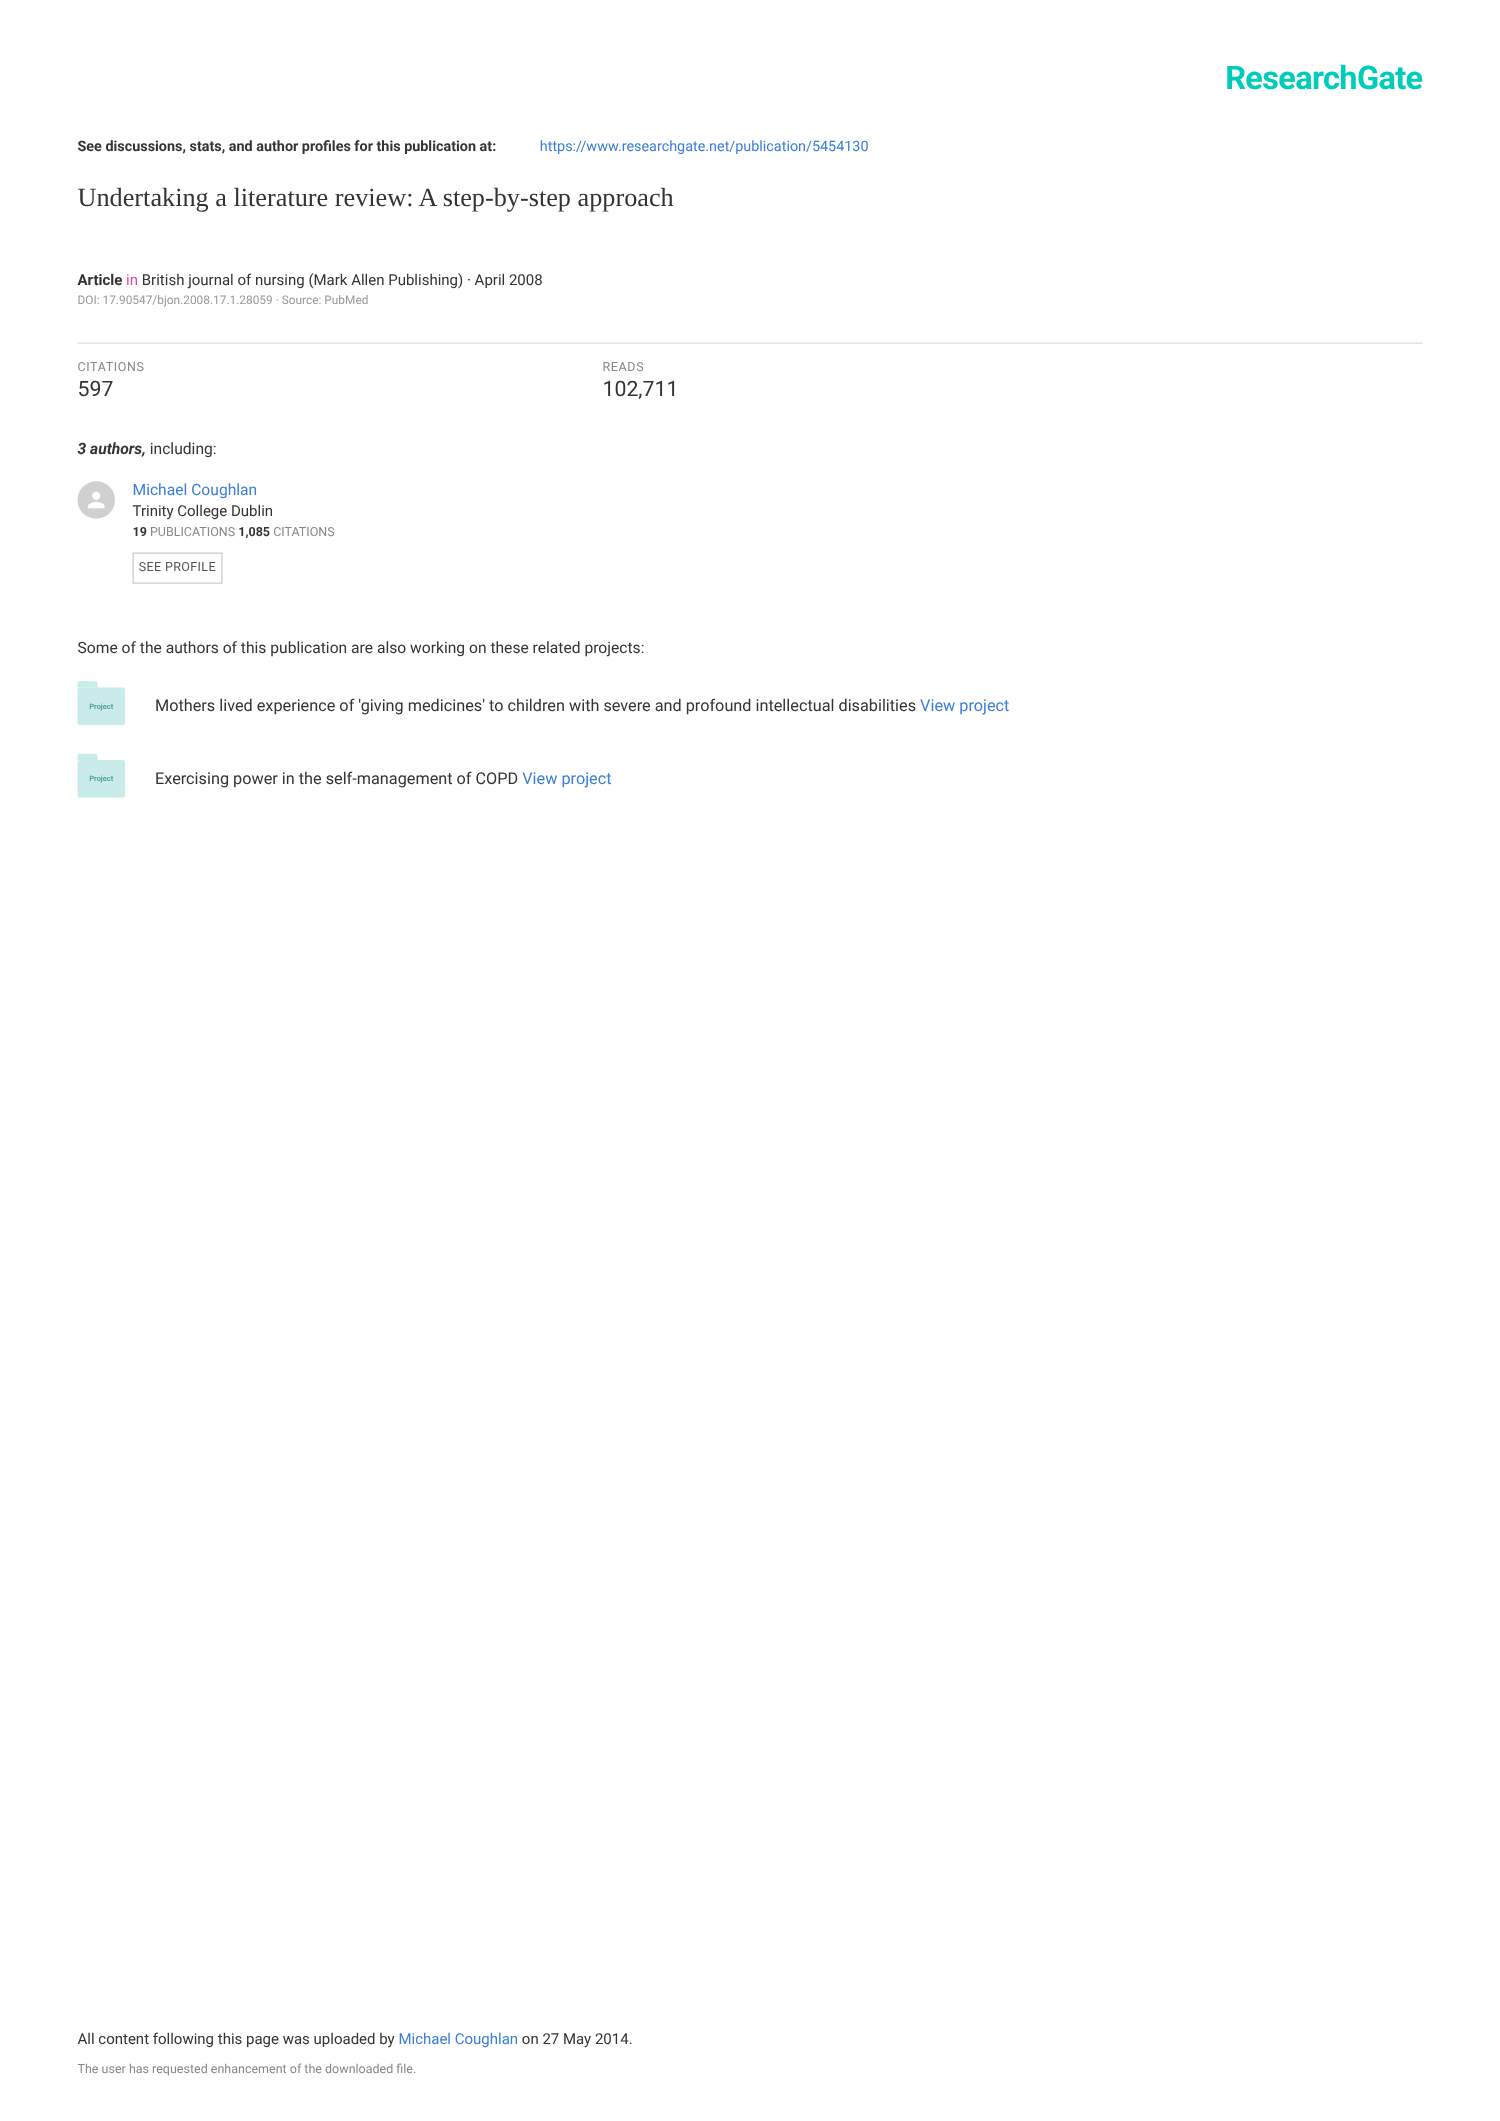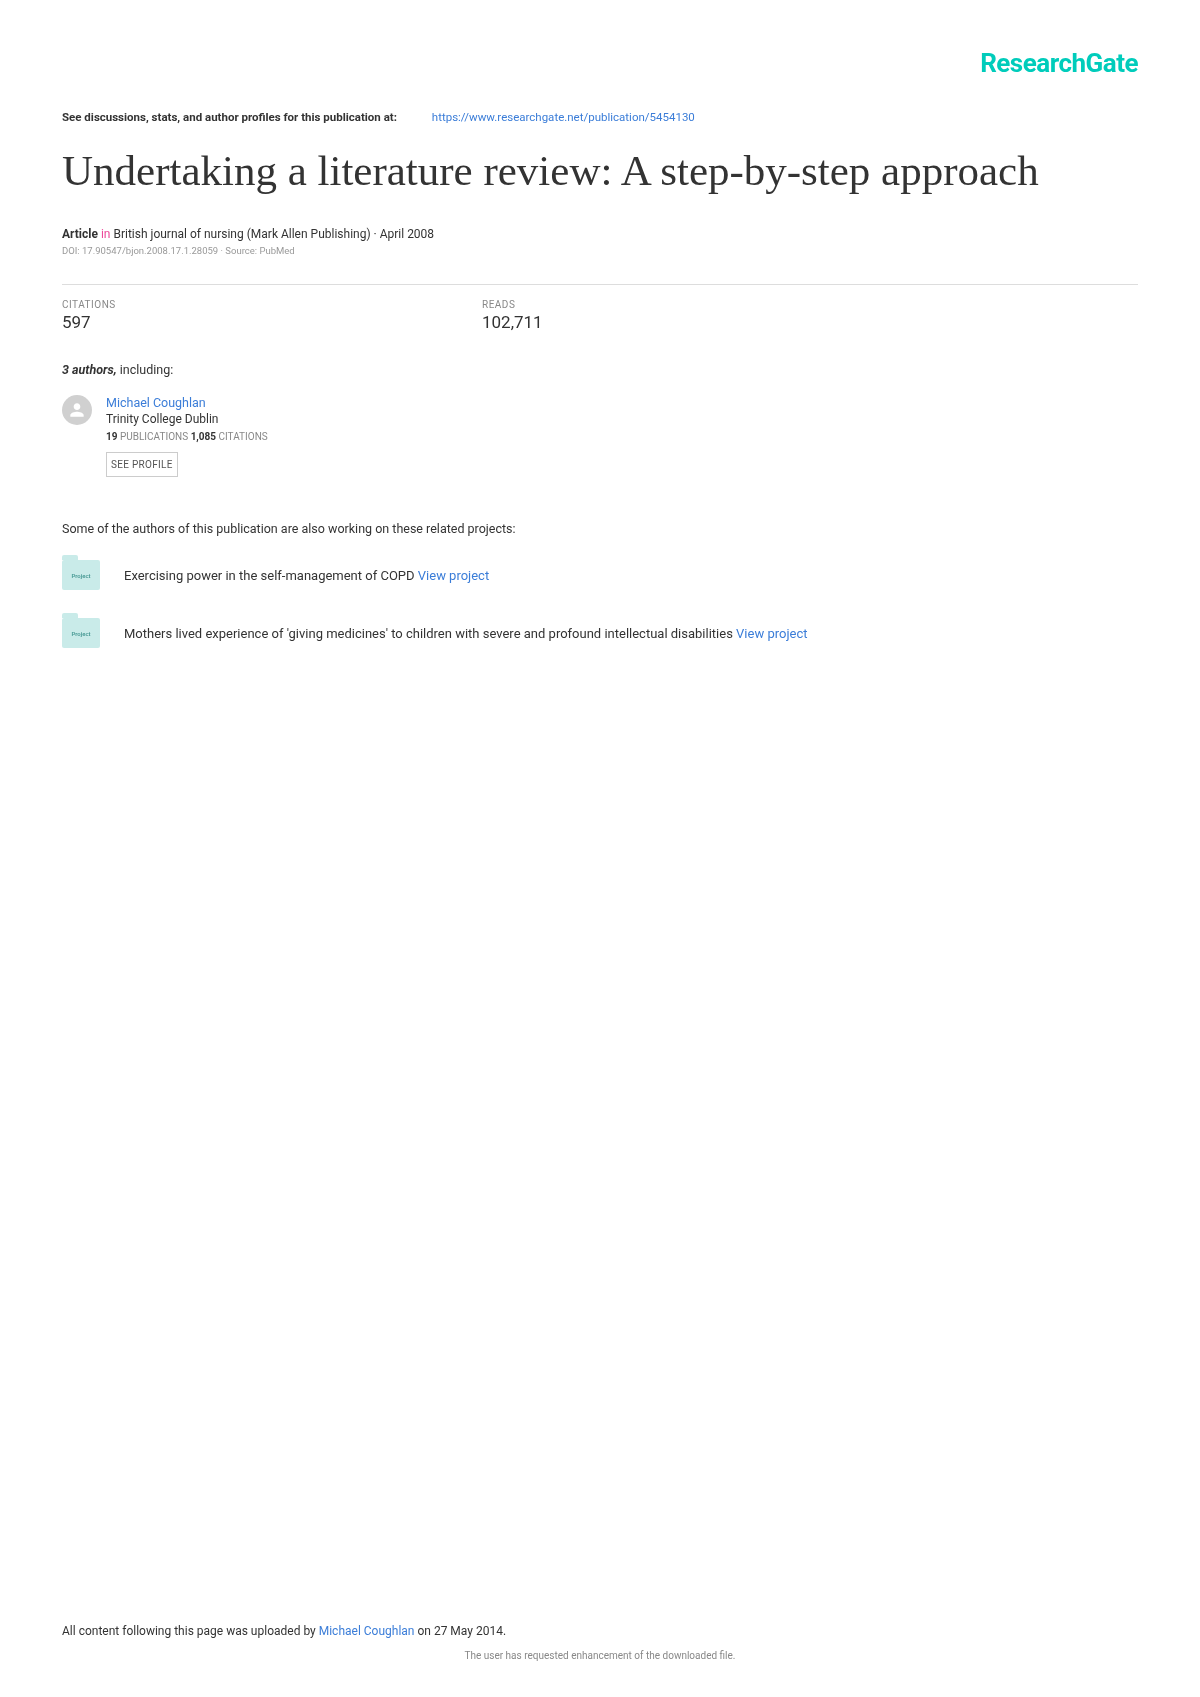--- a/index.html
+++ b/index.html
@@ -33,24 +33,24 @@
       color: #333;
       margin-bottom: 22px;
     }
     .discussion-line a {
       color: #3b7dd8;
       font-weight: 400;
       text-decoration: none;
       margin-left: 32px;
     }
     .title {
-      font-size: 43px;
+      font-size: 21px;
       font-weight: 400;
       color: #333;
-      margin-bottom: 32px;
+      margin-bottom: 46px;
       font-family: Georgia, "Times New Roman", serif;
     }
     .article-meta {
       font-size: 12px;
       margin-bottom: 4px;
     }
     .article-meta .bold {
       font-weight: 700;
     }
     .article-meta .italic {
@@ -202,21 +202,20 @@
       color: #333;
       margin-bottom: 12px;
     }
     .footer-line1 a {
       color: #3b7dd8;
       text-decoration: none;
     }
     .footer-line2 {
       font-size: 10px;
       color: #888;
-      text-align: center;
     }
   </style>
 </head>
 <body>
 
 <div class="logo">ResearchGate</div>
 
 <div class="content">
 
   <div class="discussion-line">
@@ -265,30 +264,30 @@
     </div>
   </div>
 
   <div class="related-heading">Some of the authors of this publication are also working on these related projects:</div>
 
   <div class="project-row">
     <div class="project-icon">
       <span class="project-icon-label">Project</span>
     </div>
     <div class="project-text">
-      <span>Exercising power in the self-management of COPD </span><a href="#">View project</a>
+      <span>Mothers lived experience of 'giving medicines' to children with severe and profound intellectual disabilities </span><a href="#">View project</a>
     </div>
   </div>
 
   <div class="project-row">
     <div class="project-icon">
       <span class="project-icon-label">Project</span>
     </div>
     <div class="project-text">
-      <span>Mothers lived experience of 'giving medicines' to children with severe and profound intellectual disabilities </span><a href="#">View project</a>
+      <span>Exercising power in the self-management of COPD </span><a href="#">View project</a>
     </div>
   </div>
 
 </div>
 
 <div class="footer">
   <div class="footer-line1">
     <span>All content following this page was uploaded by </span><a href="#">Michael Coughlan</a><span> on 27 May 2014.</span>
   </div>
   <div class="footer-line2">The user has requested enhancement of the downloaded file.</div>

